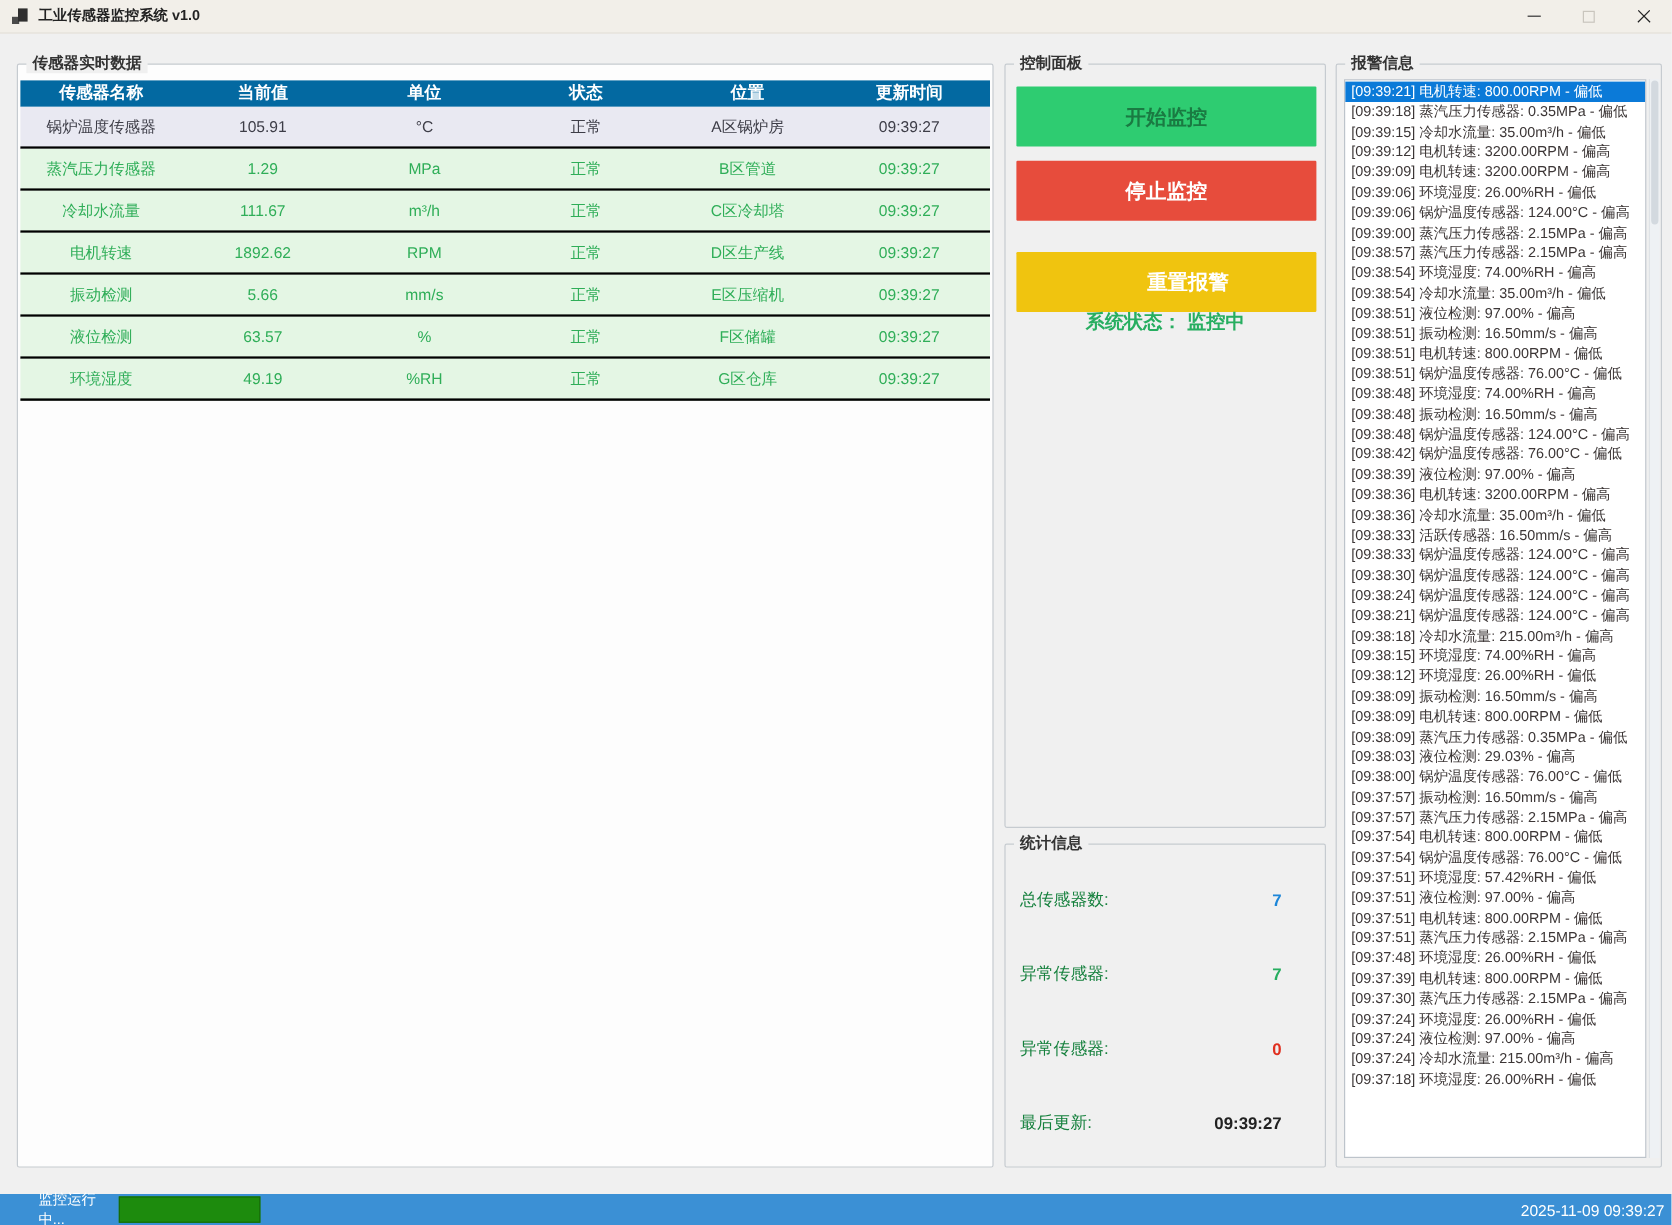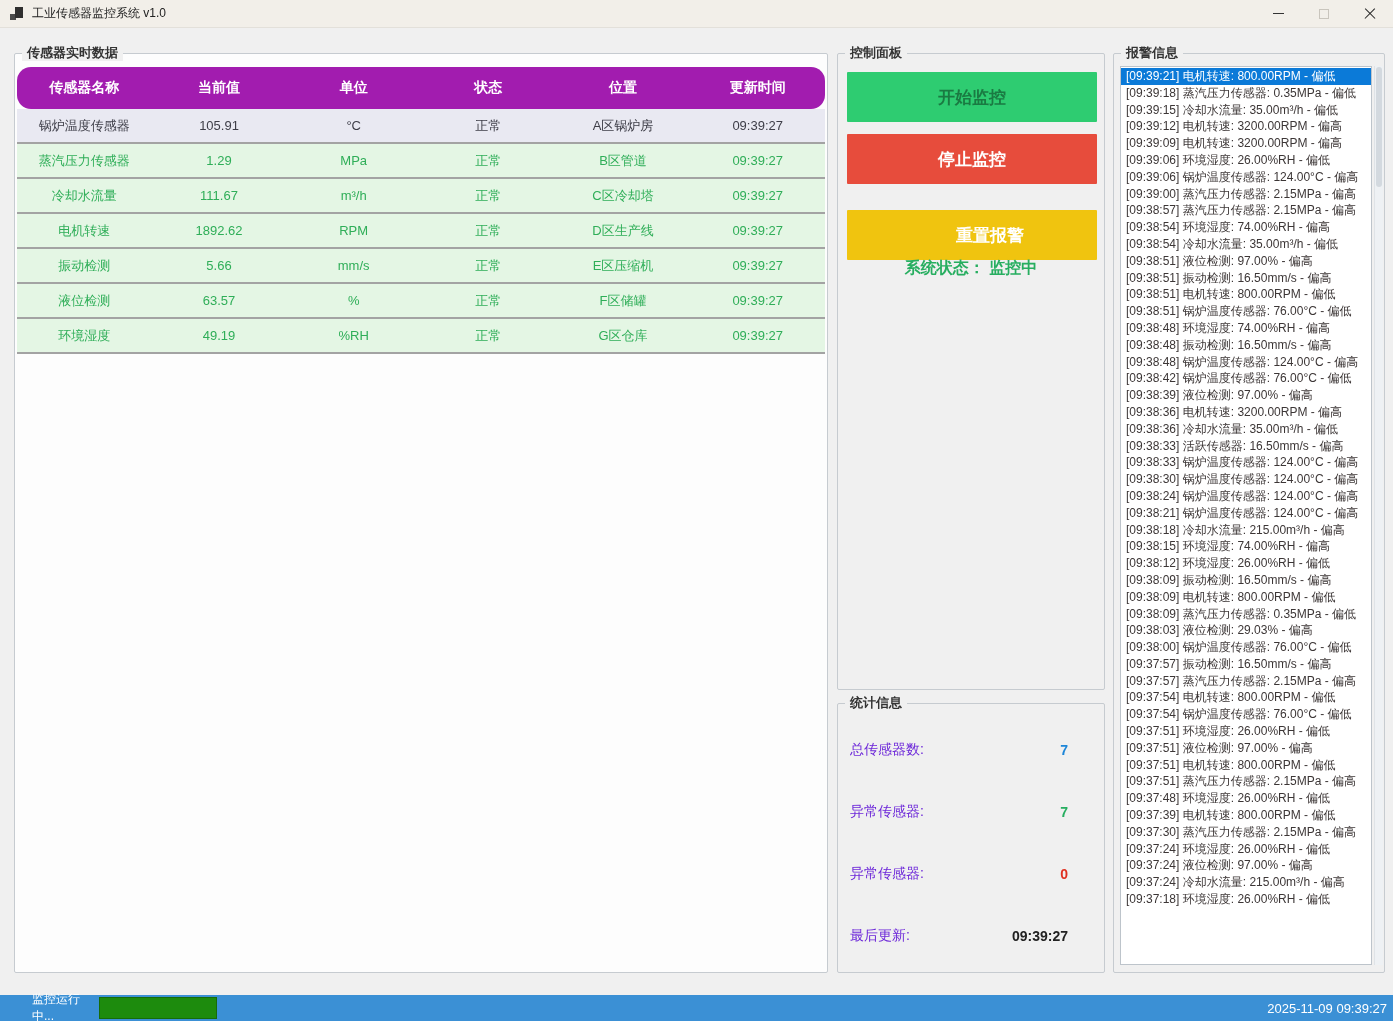--- a/index.html
+++ b/index.html
@@ -6,21 +6,21 @@
   html,body { width:1393px; height:1021px; overflow:hidden;
     font-family:"Liberation Sans","DejaVu Sans",sans-serif; background:#f0f0f0; }
   .window { position:relative; width:1393px; height:1021px; background:#f0f0f0; }
 
   
   .titlebar { position:absolute; top:0; left:0; right:0; height:28px;
     background:#f2efe9; display:flex; align-items:center; border-bottom:1px solid #e3e0da; }
   .app-icon { width:14px; height:14px; margin:0 8px 0 10px; position:relative; }
   .app-icon::before { content:""; position:absolute; left:0; bottom:1px; width:6px; height:6px; background:#4a4a4a; }
   .app-icon::after { content:""; position:absolute; left:5px; top:0; width:8px; height:11px; background:#2f2f2f; }
-  .title { font-size:12px; color:#222; }
+  .title { font-size:12px; color:#222;font-weight:bold; }
   .win-controls { margin-left:auto; display:flex; height:100%; }
   .win-btn { width:46px; height:100%; display:flex; align-items:center; justify-content:center; cursor:pointer; }
   .glyph-min { width:11px; height:0; border-bottom:1px solid #333; }
   .glyph-max { width:10px; height:10px; border:1px solid #c9c5bd; }
   .glyph-close { position:relative; width:12px; height:12px; }
   .glyph-close::before,.glyph-close::after { content:""; position:absolute; left:-1px; top:5px;
     width:14px; height:1.4px; background:#222; }
   .glyph-close::before { transform:rotate(45deg); }
   .glyph-close::after { transform:rotate(-45deg); }
 
@@ -29,42 +29,42 @@
   .gb-title { position:absolute; top:-9px; left:7px; padding:0 5px; font-size:13px;
     font-weight:bold; color:#333; background:#f0f0f0; line-height:16px; }
 
   .sensor-panel { left:14px; top:53px; width:814px; height:920px; background:#fdfdfd; }
   .ctrl-panel   { left:837px; top:53px; width:268px; height:637px; background:#f0f0f0; }
   .stats-panel  { left:837px; top:703px; width:268px; height:270px; background:#f0f0f0;text-align:right; }
   .alarm-panel  { left:1113px; top:53px; width:272px; height:920px; background:#f0f0f0; }
 
   
   .table { position:absolute; left:2px; right:2px; top:13px; }
-  .t-head { display:flex; height:42px; background:#a21caf;border-radius:14px; }
+  .t-head { display:flex; height:22px; background:#0369a1; }
   .t-head .t-cell { color:#fff; font-weight:bold; font-size:14px; }
   .t-cell { flex:1 1 0; display:flex; align-items:center; justify-content:center;
     font-size:13px; overflow:hidden; white-space:nowrap; }
-  .t-row { display:flex; height:35px; border-bottom:2px solid #a3a3a3; }
+  .t-row { display:flex; height:35px; border-bottom:2px solid #000000; }
   .t-row { background:#e4f6e4; color:#2fae58; }
   .t-row.hl { background:#e9e9f2; color:#3d3d47; }
 
   
   .ctl-btn { position:absolute; left:9px; width:250px; height:50px; border:none;
     font-size:17px; font-weight:bold; cursor:pointer; border-radius:1px;
     font-family:"Liberation Sans","DejaVu Sans",sans-serif; }
   .ctl-btn:nth-of-type(1) { top:18px; }
   .ctl-btn:nth-of-type(2) { top:80px; }
   .ctl-btn:nth-of-type(3) { top:156px;padding-left:36px; }
   .sys-status { position:absolute; top:204px; left:0; right:0; text-align:center;
     font-size:16px; font-weight:bold; }
 
   
   .stat-row { position:absolute; left:12px; right:36px; height:20px;
     display:flex; justify-content:space-between; align-items:center; }
-  .stat-label { font-size:14px; color:#6d28d9; }
+  .stat-label { font-size:14px; color:#15803d; }
   .stat-value { font-size:14px; font-weight:bold; }
 
   
   .alarm-list { position:absolute; left:6px; top:12px; bottom:7px; width:252px;
     background:#fff; border:1px solid #bdc4cb; overflow:hidden; padding-top:1px; }
   .alarm-item { height:16.8px; line-height:16.8px; font-size:12px; padding-left:5px;
     color:#3c3636; white-space:nowrap; overflow:hidden; }
   .alarm-item.selected { background:#0b7ad8; color:#fff; }
   .alarm-scrollbar { position:absolute; right:1px; top:12px; bottom:7px; width:9px;
     background:#eef1f4; border-left:1px solid #dfe3e7; }
@@ -234,21 +234,21 @@
         <div class="alarm-item">[09:38:12] 环境湿度: 26.00%RH - 偏低</div>
         <div class="alarm-item">[09:38:09] 振动检测: 16.50mm/s - 偏高</div>
         <div class="alarm-item">[09:38:09] 电机转速: 800.00RPM - 偏低</div>
         <div class="alarm-item">[09:38:09] 蒸汽压力传感器: 0.35MPa - 偏低</div>
         <div class="alarm-item">[09:38:03] 液位检测: 29.03% - 偏高</div>
         <div class="alarm-item">[09:38:00] 锅炉温度传感器: 76.00°C - 偏低</div>
         <div class="alarm-item">[09:37:57] 振动检测: 16.50mm/s - 偏高</div>
         <div class="alarm-item">[09:37:57] 蒸汽压力传感器: 2.15MPa - 偏高</div>
         <div class="alarm-item">[09:37:54] 电机转速: 800.00RPM - 偏低</div>
         <div class="alarm-item">[09:37:54] 锅炉温度传感器: 76.00°C - 偏低</div>
-        <div class="alarm-item">[09:37:51] 环境湿度: 26.00%RH - 偏低</div>
+        <div class="alarm-item">[09:37:51] 环境湿度: 57.42%RH - 偏低</div>
         <div class="alarm-item">[09:37:51] 液位检测: 97.00% - 偏高</div>
         <div class="alarm-item">[09:37:51] 电机转速: 800.00RPM - 偏低</div>
         <div class="alarm-item">[09:37:51] 蒸汽压力传感器: 2.15MPa - 偏高</div>
         <div class="alarm-item">[09:37:48] 环境湿度: 26.00%RH - 偏低</div>
         <div class="alarm-item">[09:37:39] 电机转速: 800.00RPM - 偏低</div>
         <div class="alarm-item">[09:37:30] 蒸汽压力传感器: 2.15MPa - 偏高</div>
         <div class="alarm-item">[09:37:24] 环境湿度: 26.00%RH - 偏低</div>
         <div class="alarm-item">[09:37:24] 液位检测: 97.00% - 偏高</div>
         <div class="alarm-item">[09:37:24] 冷却水流量: 215.00m³/h - 偏高</div>
         <div class="alarm-item">[09:37:18] 环境湿度: 26.00%RH - 偏低</div>

